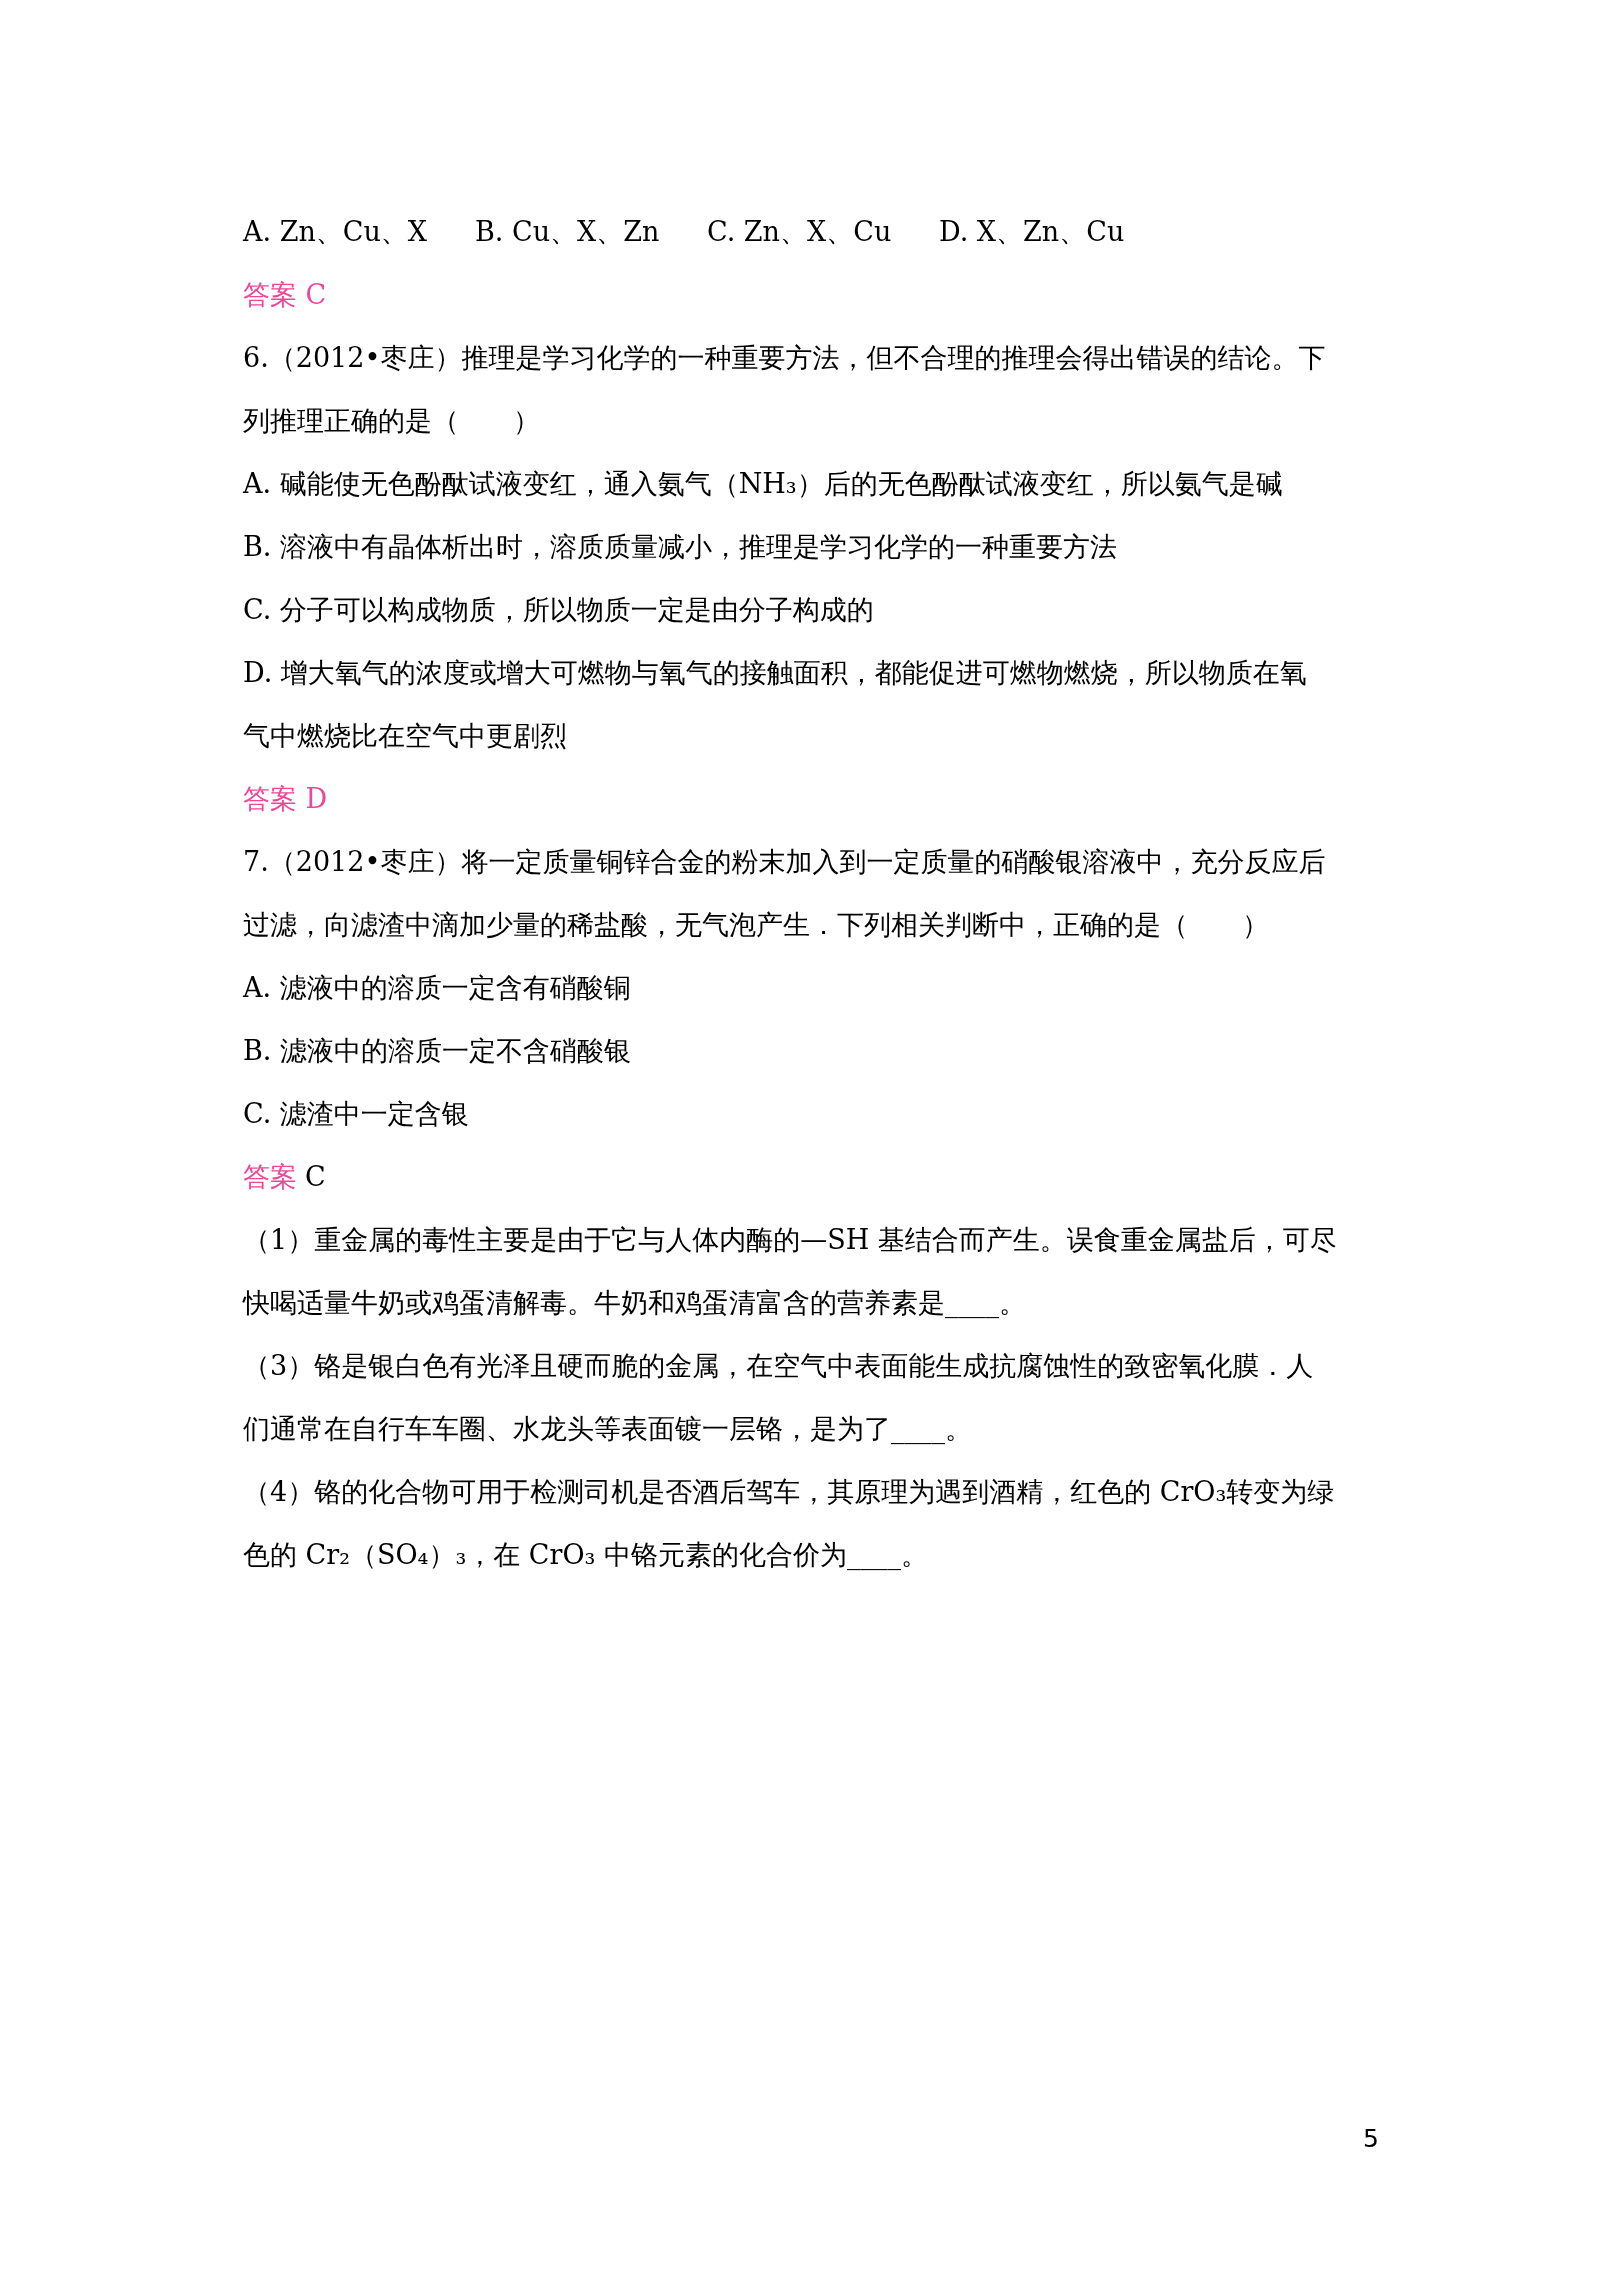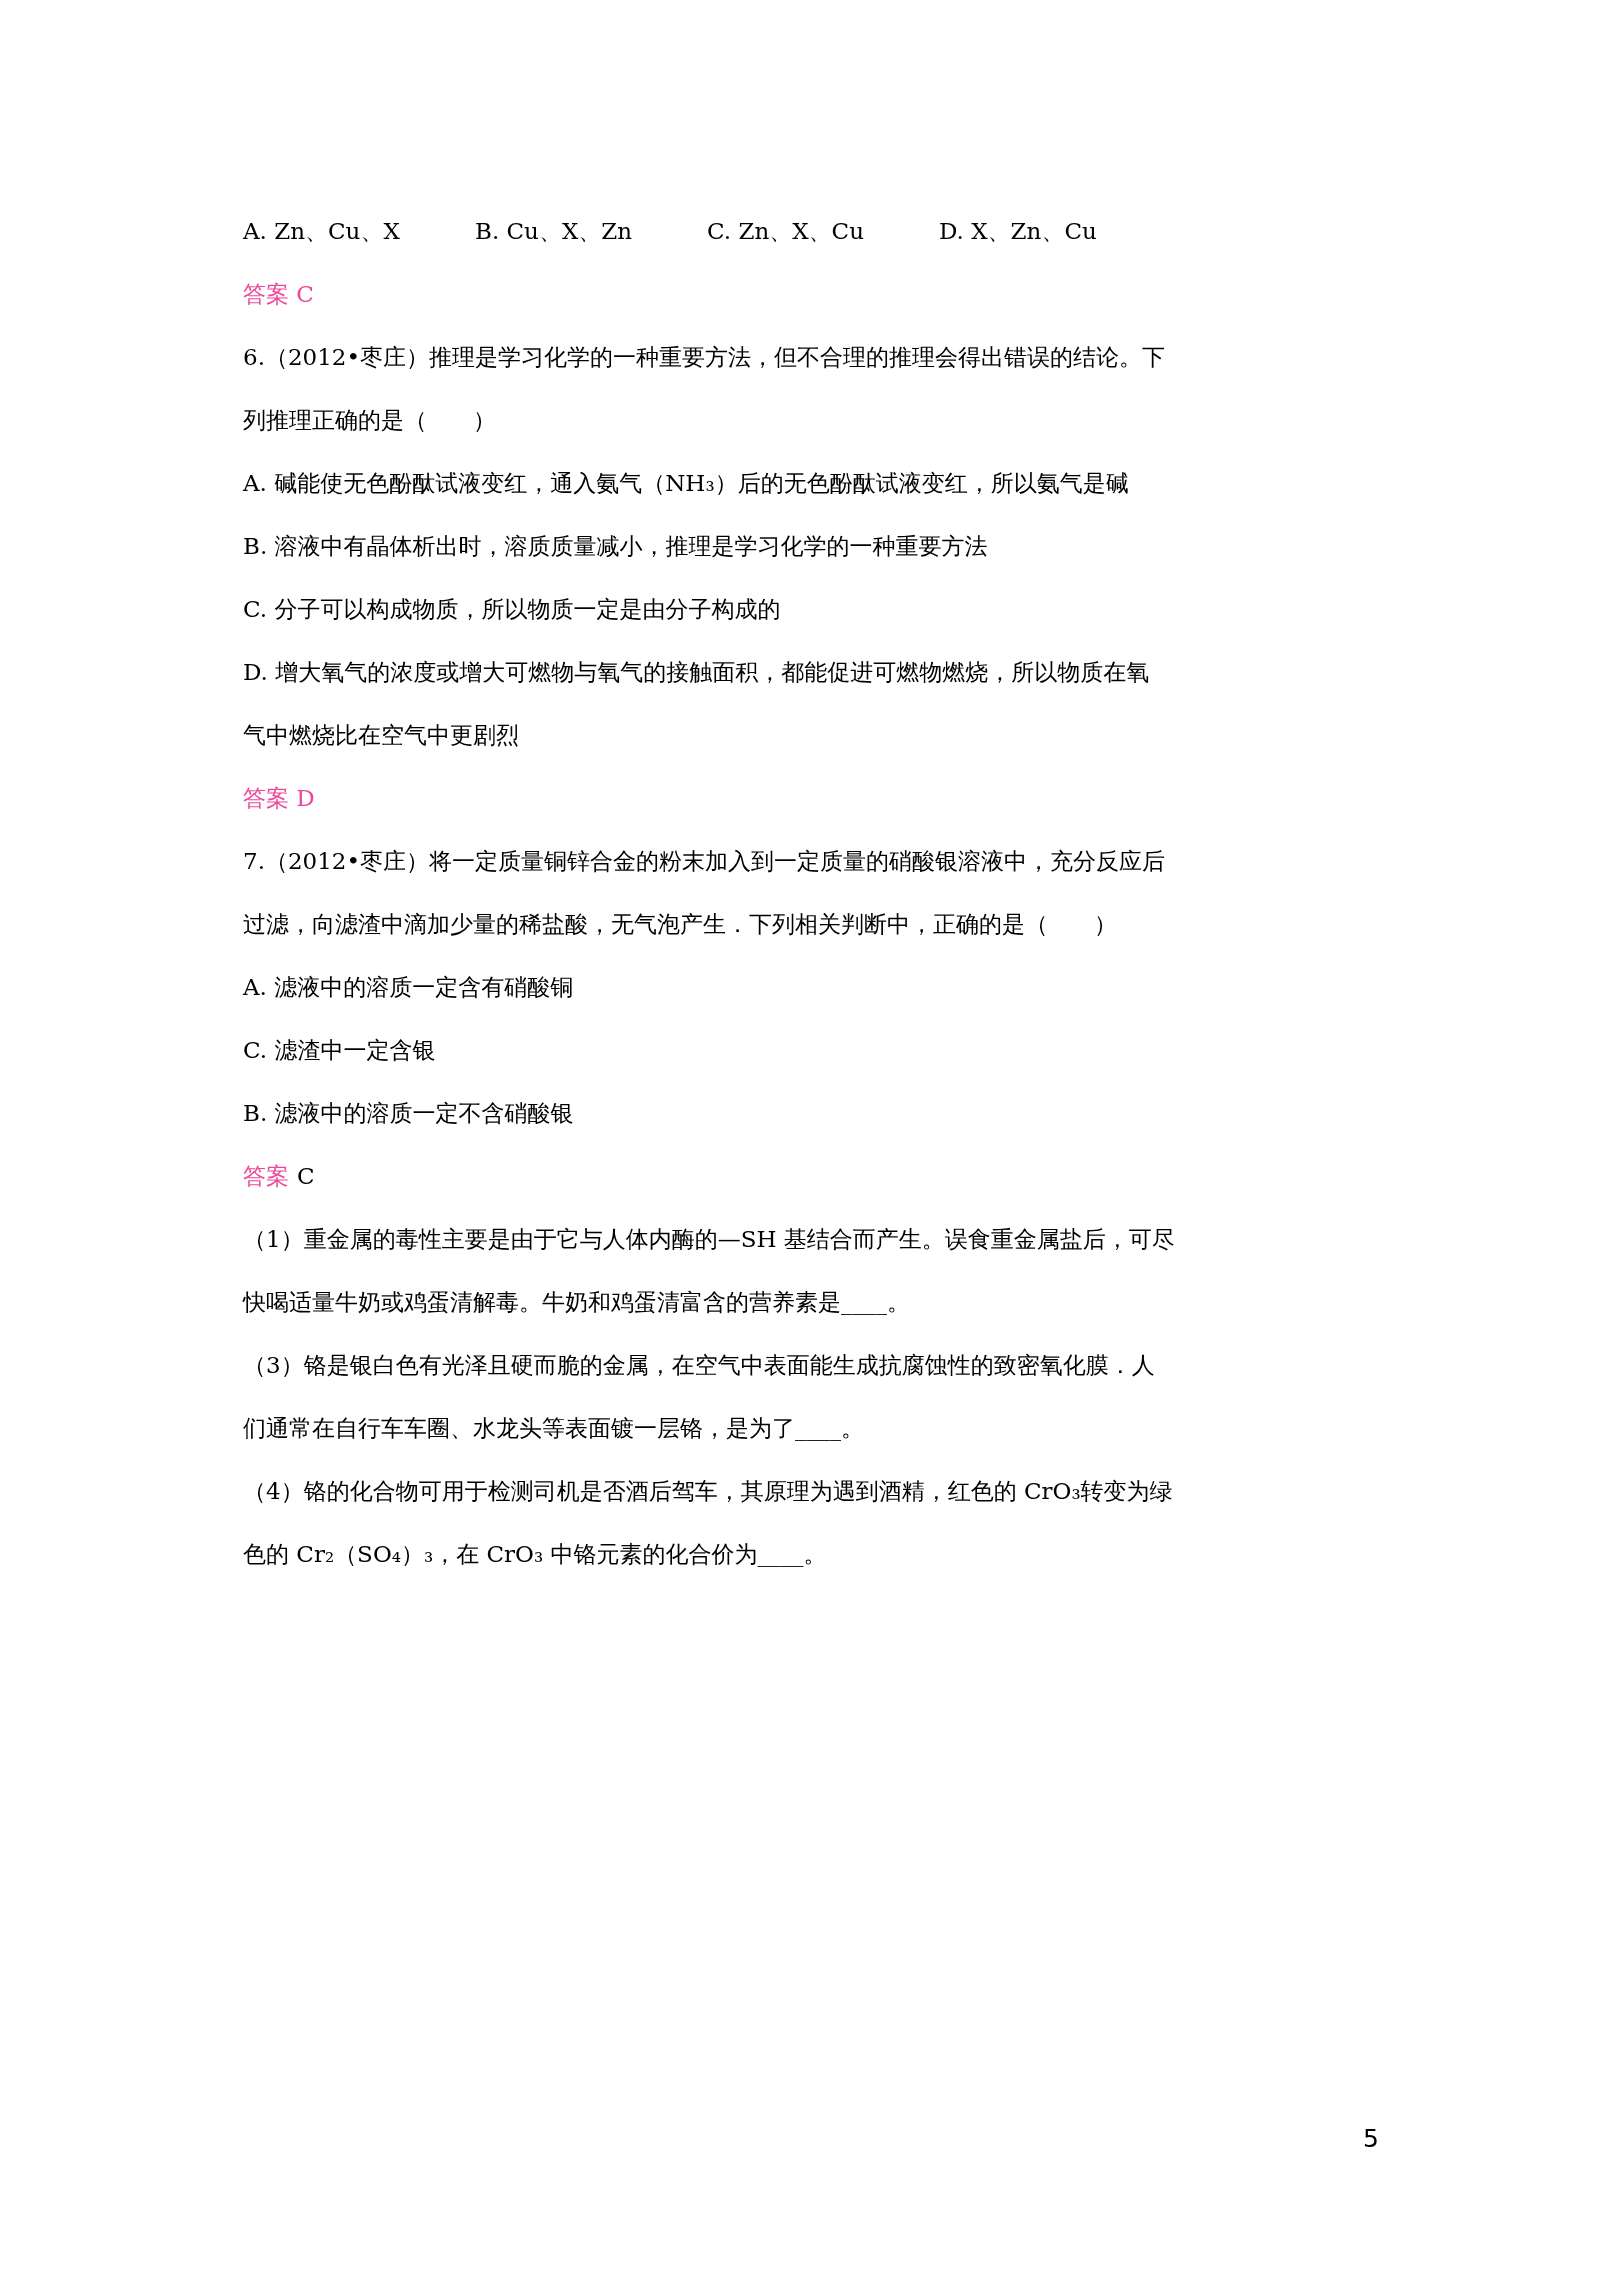--- a/index.html
+++ b/index.html
@@ -1,20 +1,20 @@
 <!DOCTYPE html>
 <html style="font-size:9px"><head>
 <meta charset="utf-8">
 <style>
   html, body { margin: 0; padding: 0; background: #ffffff; }
   body { width: 1623px; height: 2295px; position: relative;
          font-family: "DejaVu Serif", "Liberation Serif", serif; color: #000000; }
   .page { position: absolute; left: 0; top: 0; width: 1623px; height: 2295px; background: #ffffff; }
   .content { position: absolute; left: 243px; top: 200px; width: 1380px; }
-  .ln { margin: 0; font-size: 23px; line-height: 63px; white-space: pre-wrap;
+  .ln { margin: 0; font-size: 27px; line-height: 63px; white-space: pre-wrap;
         letter-spacing: 0; }
   .ans { color: #ec4899; }
   .ans-letter { color: #000000; margin-left: 7.9px; }
   
   .q5opt  { display: inline-block; min-width: 232px; }
   .p1optA { display: inline-block; min-width: 267px; }
   .p1optB { display: inline-block; min-width: 234px; }
   .p1optC { display: inline-block; min-width: 284px; }
   .page-number { position: absolute; left: 1363px; top: 2124px;
                  font-family: "DejaVu Sans", "Liberation Sans", sans-serif;
@@ -35,22 +35,22 @@
     <p class="ln">A. 碱能使无色酚酞试液变红，通入氨气（NH₃）后的无色酚酞试液变红，所以氨气是碱</p>
     <p class="ln">B. 溶液中有晶体析出时，溶质质量减小，推理是学习化学的一种重要方法</p>
     <p class="ln">C. 分子可以构成物质，所以物质一定是由分子构成的</p>
     <p class="ln">D. 增大氧气的浓度或增大可燃物与氧气的接触面积，都能促进可燃物燃烧，所以物质在氧
 气中燃烧比在空气中更剧烈</p>
     <p class="ln ans">答案 D</p>
 
     <p class="ln">7.（2012•枣庄）将一定质量铜锌合金的粉末加入到一定质量的硝酸银溶液中，充分反应后
 过滤，向滤渣中滴加少量的稀盐酸，无气泡产生．下列相关判断中，正确的是（　　）</p>
     <p class="ln">A. 滤液中的溶质一定含有硝酸铜</p>
+    <p class="ln">B. 滤液中的溶质一定不含硝酸银</p>
     <p class="ln">C. 滤渣中一定含银</p>
-    <p class="ln">B. 滤液中的溶质一定不含硝酸银</p>
     <p class="ln"><span class="ans">答案</span><span class="ans-letter">C</span></p>
 
     <p class="ln">（1）重金属的毒性主要是由于它与人体内酶的—SH 基结合而产生。误食重金属盐后，可尽
 快喝适量牛奶或鸡蛋清解毒。牛奶和鸡蛋清富含的营养素是____。</p>
 
 
     <p class="ln">（3）铬是银白色有光泽且硬而脆的金属，在空气中表面能生成抗腐蚀性的致密氧化膜．人
 们通常在自行车车圈、水龙头等表面镀一层铬，是为了____。</p>
     <p class="ln">（4）铬的化合物可用于检测司机是否酒后驾车，其原理为遇到酒精，红色的 CrO₃转变为绿
 色的 Cr₂（SO₄）₃，在 CrO₃ 中铬元素的化合价为____。</p>

